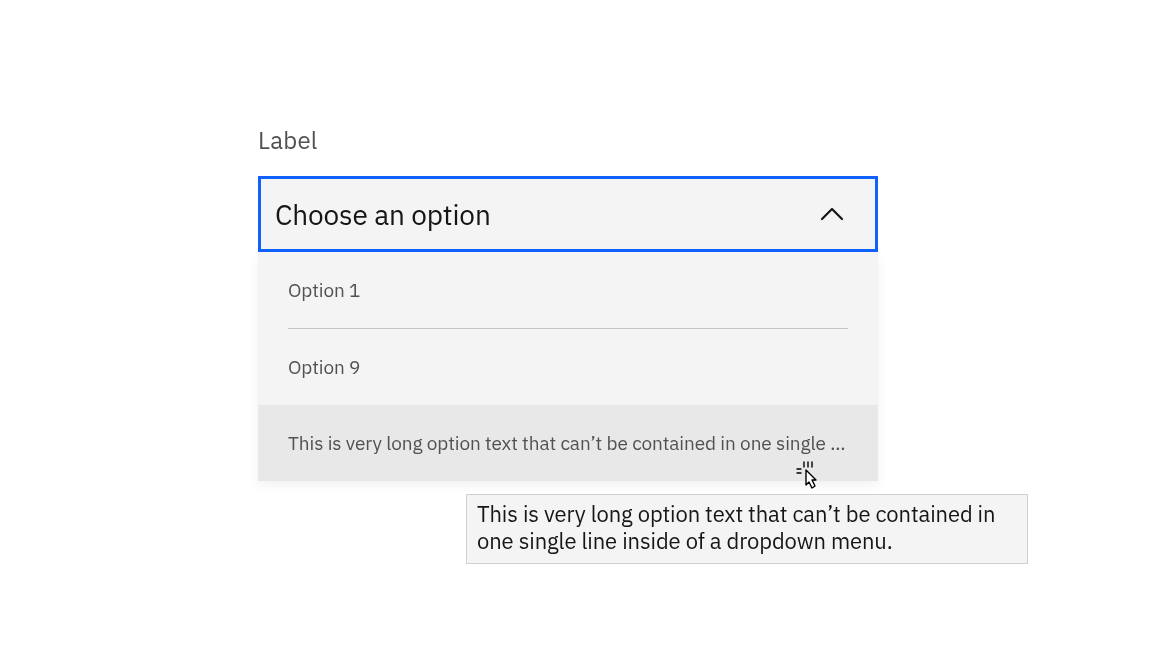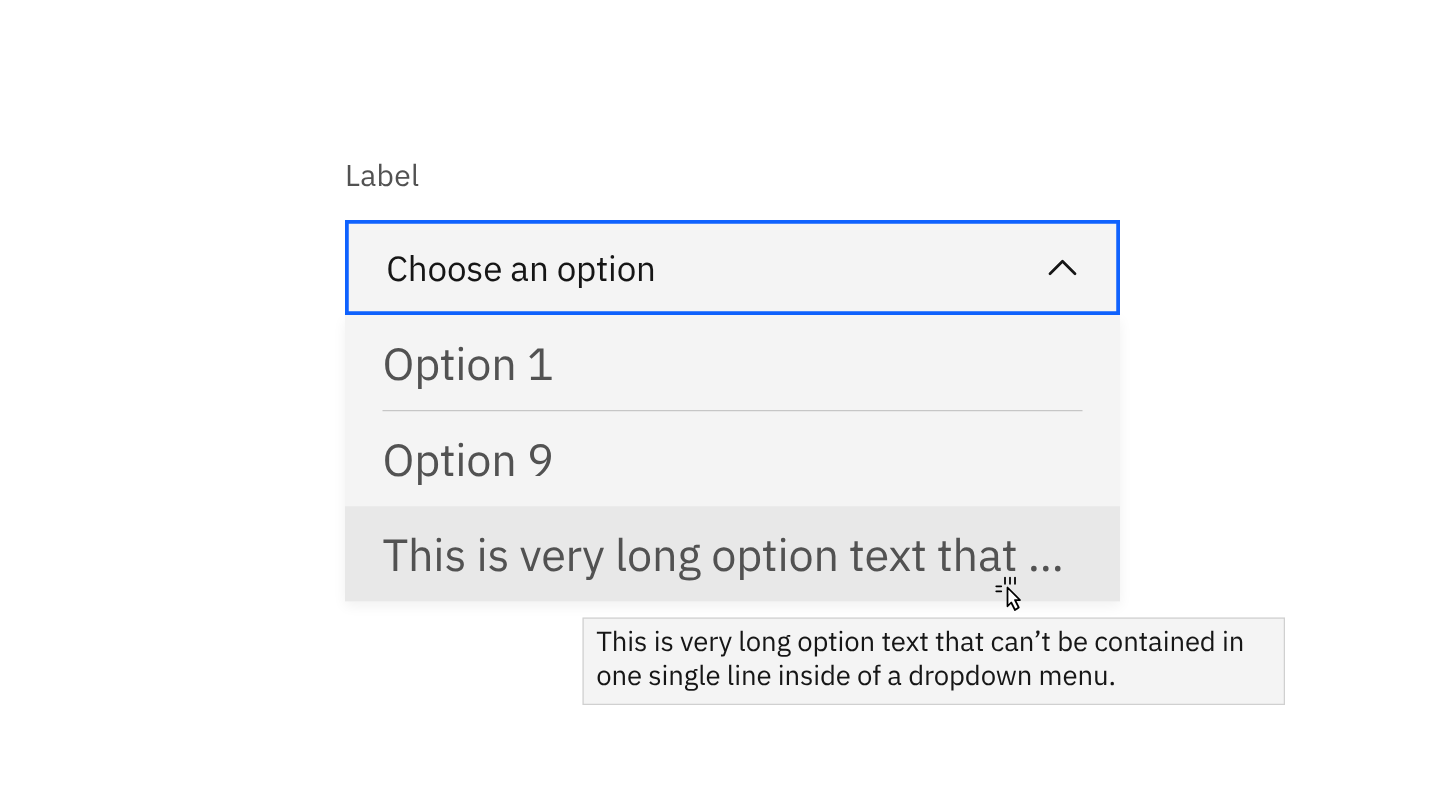--- a/index.html
+++ b/index.html
@@ -5,39 +5,39 @@
     * { box-sizing: border-box; margin: 0; padding: 0; }
     body {
       width: 1152px;
       height: 648px;
       font-family: "IBM Plex Sans", -apple-system, BlinkMacSystemFont, "Segoe UI", Helvetica, Arial, sans-serif;
       background: #ffffff;
       position: relative;
     }
     .wrap {
       position: absolute;
-      left: 276px;
+      left: 258px;
       top: 124px;
       width: 620px;
     }
     .label {
       font-size: 24px;
       color: #525252;
       letter-spacing: 0.01em;
       margin-bottom: 20px;
     }
     .trigger {
       display: flex;
       align-items: center;
       justify-content: space-between;
       width: 620px;
       height: 76px;
       border: 3px solid #0f62fe;
       background: #f4f4f4;
-      padding: 0 28px 0 30px;
+      padding: 0 28px 0 14px;
       cursor: pointer;
       text-align: center;
     }
     .trigger-text {
       font-size: 28px;
       color: #161616;
       letter-spacing: -0.005em;
     }
     .chev {
       width: 30px;
@@ -50,21 +50,21 @@
     .menu {
       width: 620px;
       background: #f4f4f4;
       box-shadow: 0 4px 10px rgba(0,0,0,0.06);
     }
     .menu-item {
       height: 76px;
       display: flex;
       align-items: center;
       padding: 0 30px;
-      font-size: 36px;
+      font-size: 19px;
       color: #525252;
       letter-spacing: -0.005em;
       cursor: pointer;
       white-space: nowrap;
       overflow: hidden;
     }
     .menu-item span {
       overflow: hidden;
       text-overflow: ellipsis;
       white-space: nowrap;

